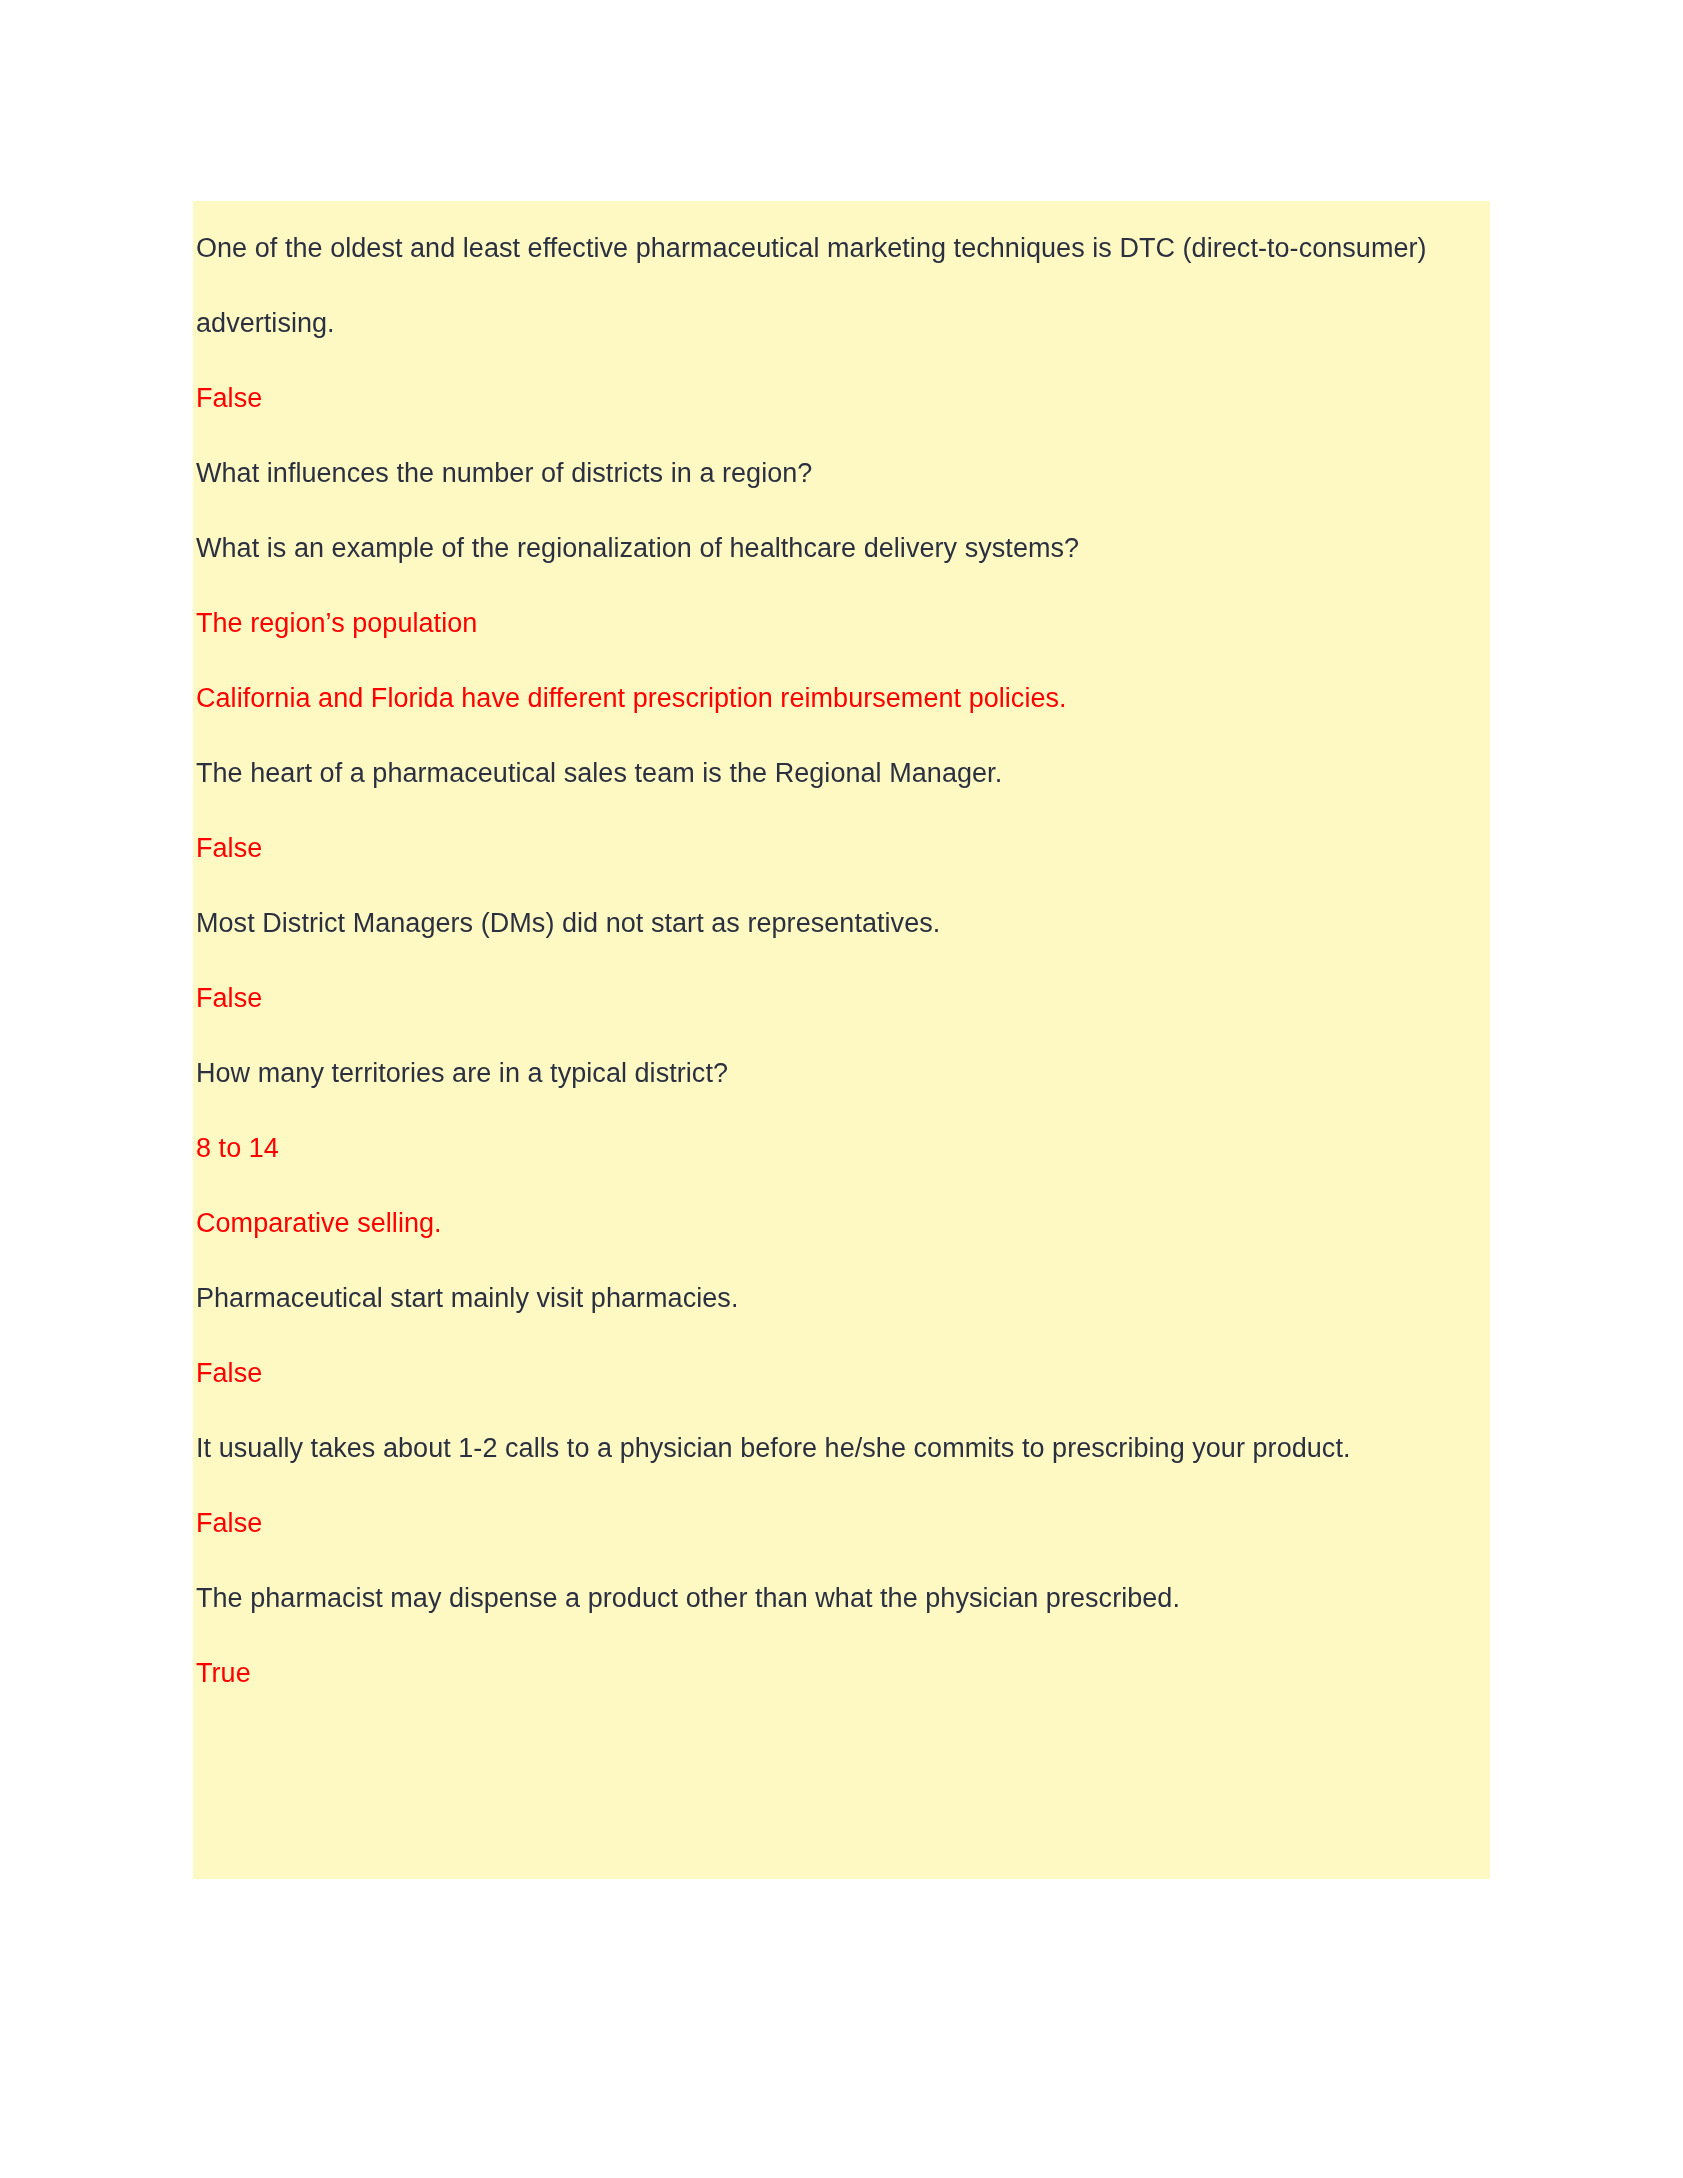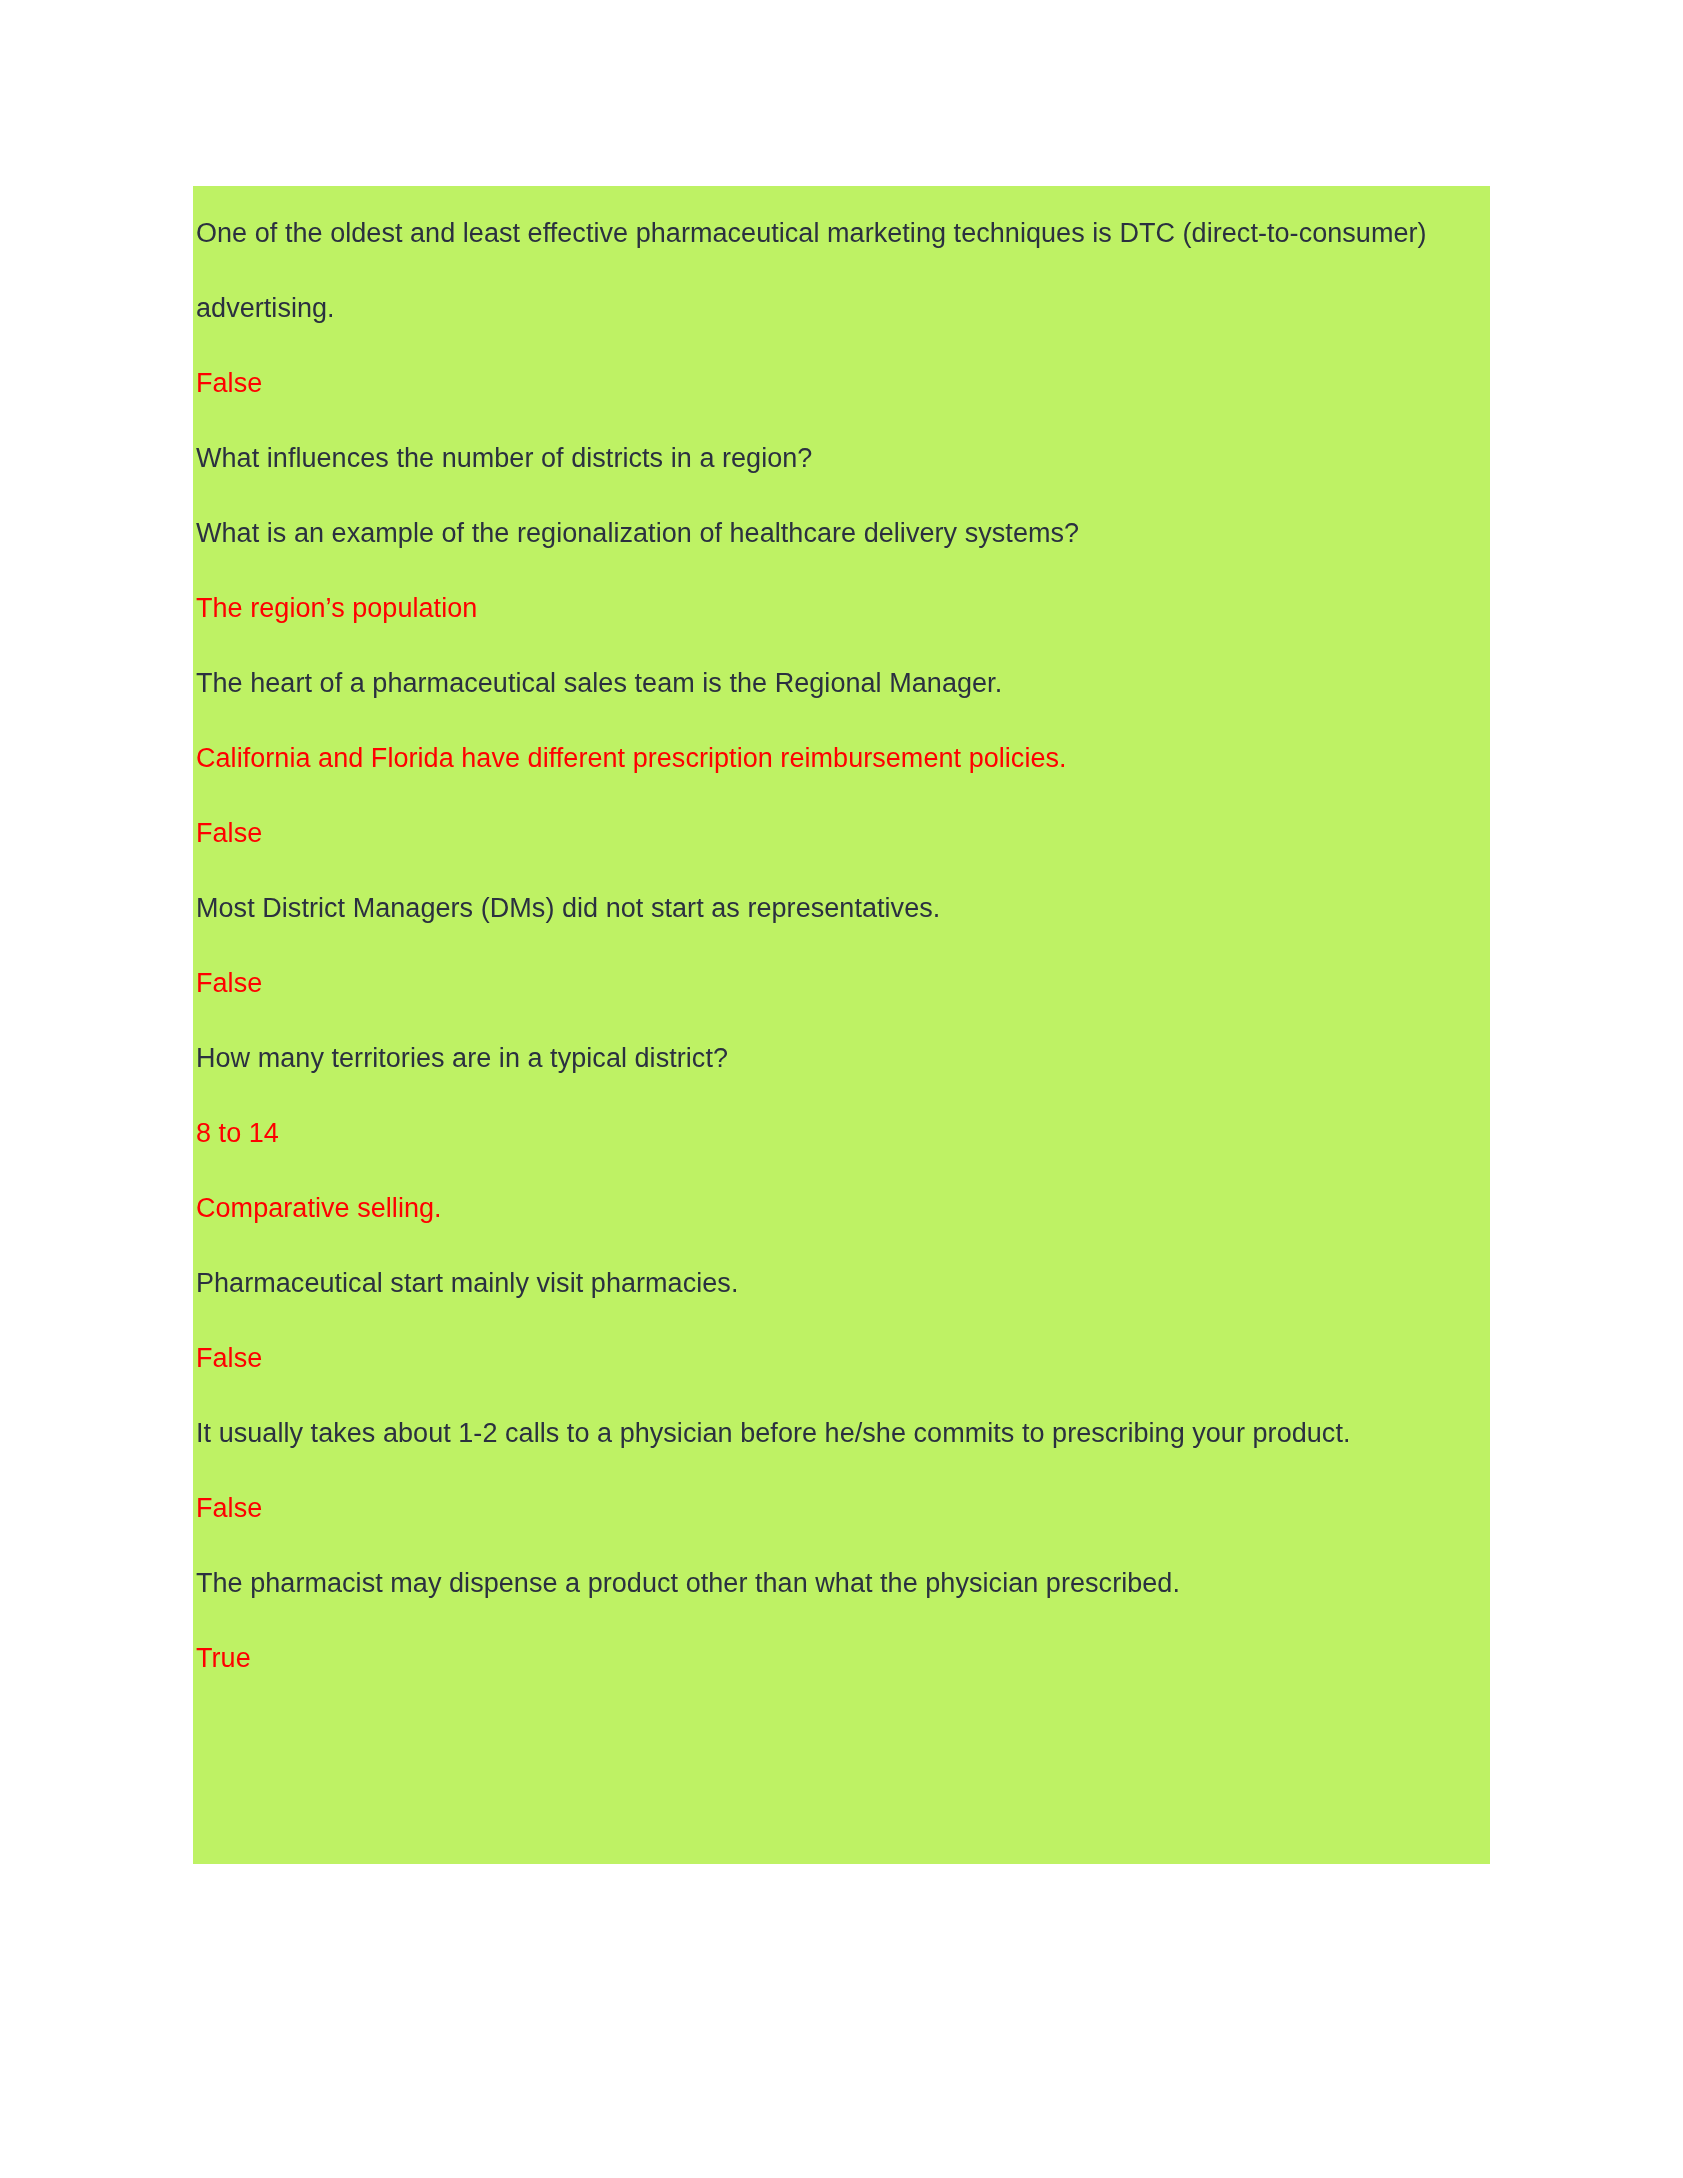--- a/index.html
+++ b/index.html
@@ -16,24 +16,24 @@
   .page {
     position: relative;
     width: 1683px;
     height: 2178px;
     background: #ffffff;
     overflow: hidden;
   }
   .content-block {
     position: absolute;
     left: 193px;
-    top: 186px;
+    top: 201px;
     width: 1297px;
     min-height: 1678px;
-    background: #bef264;
+    background: #fef9c3;
     box-sizing: border-box;
     padding: 0;
   }
   .qa-list {
     padding: 0;
     margin: 0;
     list-style: none;
   }
   .line {
     margin: 0;
@@ -59,22 +59,22 @@
 
 <div class="page">
   <div class="content-block">
     <div class="block-top-pad"></div>
     <div class="qa-list" id="qa-list">
         <p class="line question">One of the oldest and least effective pharmaceutical marketing techniques is DTC (direct-to-consumer) advertising.</p>
         <p class="line answer">False</p>
         <p class="line question">What influences the number of districts in a region?</p>
         <p class="line question">What is an example of the regionalization of healthcare delivery systems?</p>
         <p class="line answer">The region’s population</p>
+        <p class="line answer">California and Florida have different prescription reimbursement policies.</p>
         <p class="line question">The heart of a pharmaceutical sales team is the Regional Manager.</p>
-        <p class="line answer">California and Florida have different prescription reimbursement policies.</p>
         <p class="line answer">False</p>
         <p class="line question">Most District Managers (DMs) did not start as representatives.</p>
         <p class="line answer">False</p>
         <p class="line question">How many territories are in a typical district?</p>
         <p class="line answer">8 to 14</p>
         <p class="line answer">Comparative selling.</p>
         <p class="line question">Pharmaceutical start mainly visit pharmacies.</p>
         <p class="line answer">False</p>
         <p class="line question">It usually takes about 1-2 calls to a physician before he/she commits to prescribing your product.</p>
         <p class="line answer">False</p>

